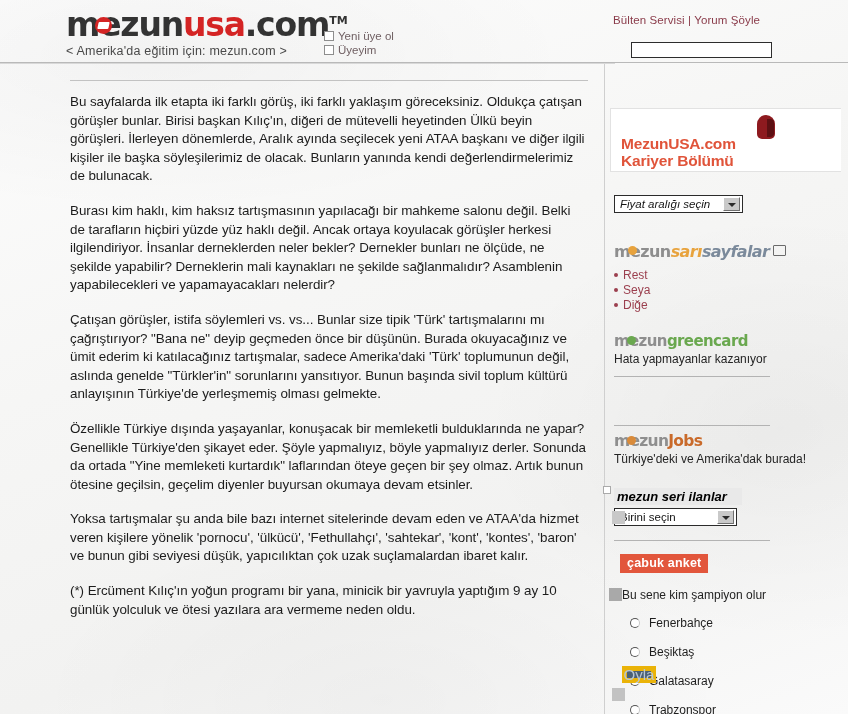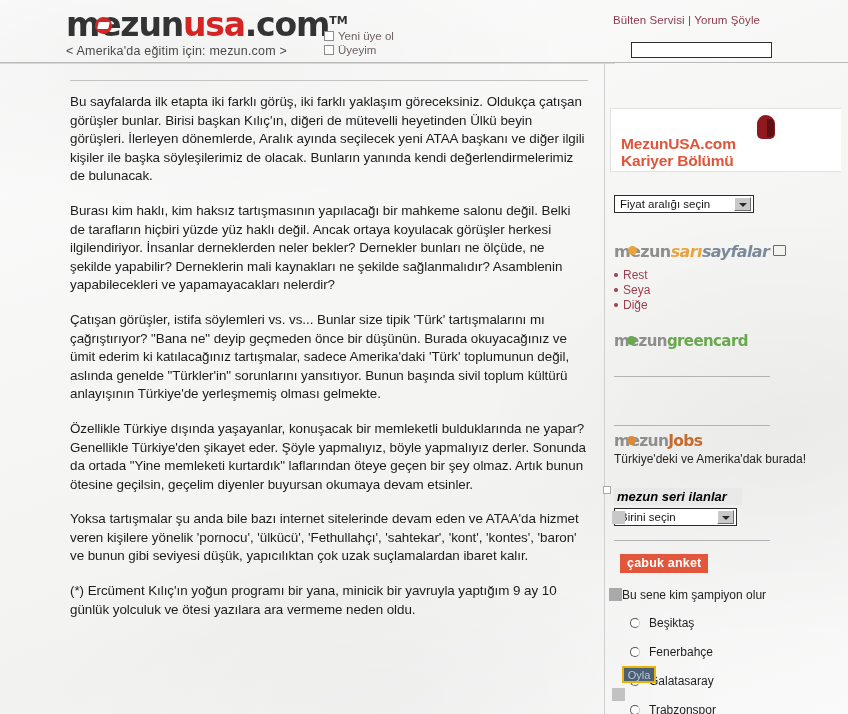--- a/index.html
+++ b/index.html
@@ -234,21 +234,21 @@
     flex: 0 0 auto;
   }
   .sb-select .sel-arrow::after {
     content: "";
     position: absolute;
     left: 4px; top: 5px;
     border-left: 4px solid transparent;
     border-right: 4px solid transparent;
     border-top: 4px solid #2a2a2a;
   }
-  #select-price { left: 10px; top: 131px; width: 140px; }
+  #select-price { left: 10px; top: 131px; width: 129px; font-style: italic; }
   #select-ads   { left: 10px; top: 444px; width: 123px; }
 
   
   #sarisayfalar {
     position: absolute;
     left: 10px; top: 178px;
     width: 234px;
   }
   .sy-logo {
     font-family: "DejaVu Sans", sans-serif;
@@ -432,25 +432,25 @@
     flex: 0 0 auto;
     background: #fff;
     box-sizing: border-box;
   }
   #poll-submit {
     position: absolute;
     left: 622px; top: 666px;
     width: 34px; height: 17px;
     background: #4b6076;
     color: #b9c6d2;
-    font-size: 11px;
+    font-size: 15px;
     display: flex;
     align-items: center;
     justify-content: center;
-    border: 2px solid #eab308;
+    border: 5px solid #eab308;
     box-sizing: border-box;
   }
 
   
   .artifact {
     position: absolute;
     background: #c2c2c2;
   }
   #art1 { left: 603px; top: 486px; width: 6px; height: 6px; background: #fff; border: 1px solid #aaa; }
   #art2 { left: 612px; top: 511px; width: 13px; height: 13px; background: #c8c8c8; }
@@ -523,20 +523,21 @@
         <div class="sy-item"><span class="bullet"></span><span>Seya</span></div>
         <div class="sy-item"><span class="bullet"></span><span>Diğe</span></div>
       </div>
     </div>
   </div>
 
   <div class="promo" id="promo-greencard">
     <div class="gc-logo">
       <span class="gc-mezun">m</span><span class="gc-swoosh"></span><span class="gc-mezun">ezun</span><span class="gc-green">greencard</span>
     </div>
+    <div class="promo-desc">Hata yapmayanlar kazanıyor</div>
   </div>
   <div class="promo-rule" id="rule-gc"></div>
 
   <div class="promo-rule" id="rule-fx"></div>
 
   <div class="promo" id="promo-jobs">
     <div class="jb-logo">
       <span class="jb-mezun">m</span><span class="jb-swoosh"></span><span class="jb-mezun">ezun</span><span class="jb-jobs">Jobs</span>
     </div>
     <div class="promo-desc wrap">Türkiye'deki ve Amerika'dak burada!</div>
@@ -547,25 +548,25 @@
     <span class="sel-text">Birini seçin</span>
     <span class="sel-arrow"></span>
   </div>
   <div class="promo-rule" id="rule-ads"></div>
 
   <div id="poll-tag">çabuk anket</div>
   <div id="poll-question">Bu sene kim şampiyon olur</div>
   <div id="poll-options">
     <div class="poll-opt">
         <span class="radio"></span>
-        <span>Beşiktaş</span>
+        <span>Fenerbahçe</span>
       </div>
     <div class="poll-opt">
         <span class="radio"></span>
-        <span>Fenerbahçe</span>
+        <span>Beşiktaş</span>
       </div>
     <div class="poll-opt">
         <span class="radio"></span>
         <span>Galatasaray</span>
       </div>
     <div class="poll-opt">
         <span class="radio"></span>
         <span>Trabzonspor</span>
       </div>
 

